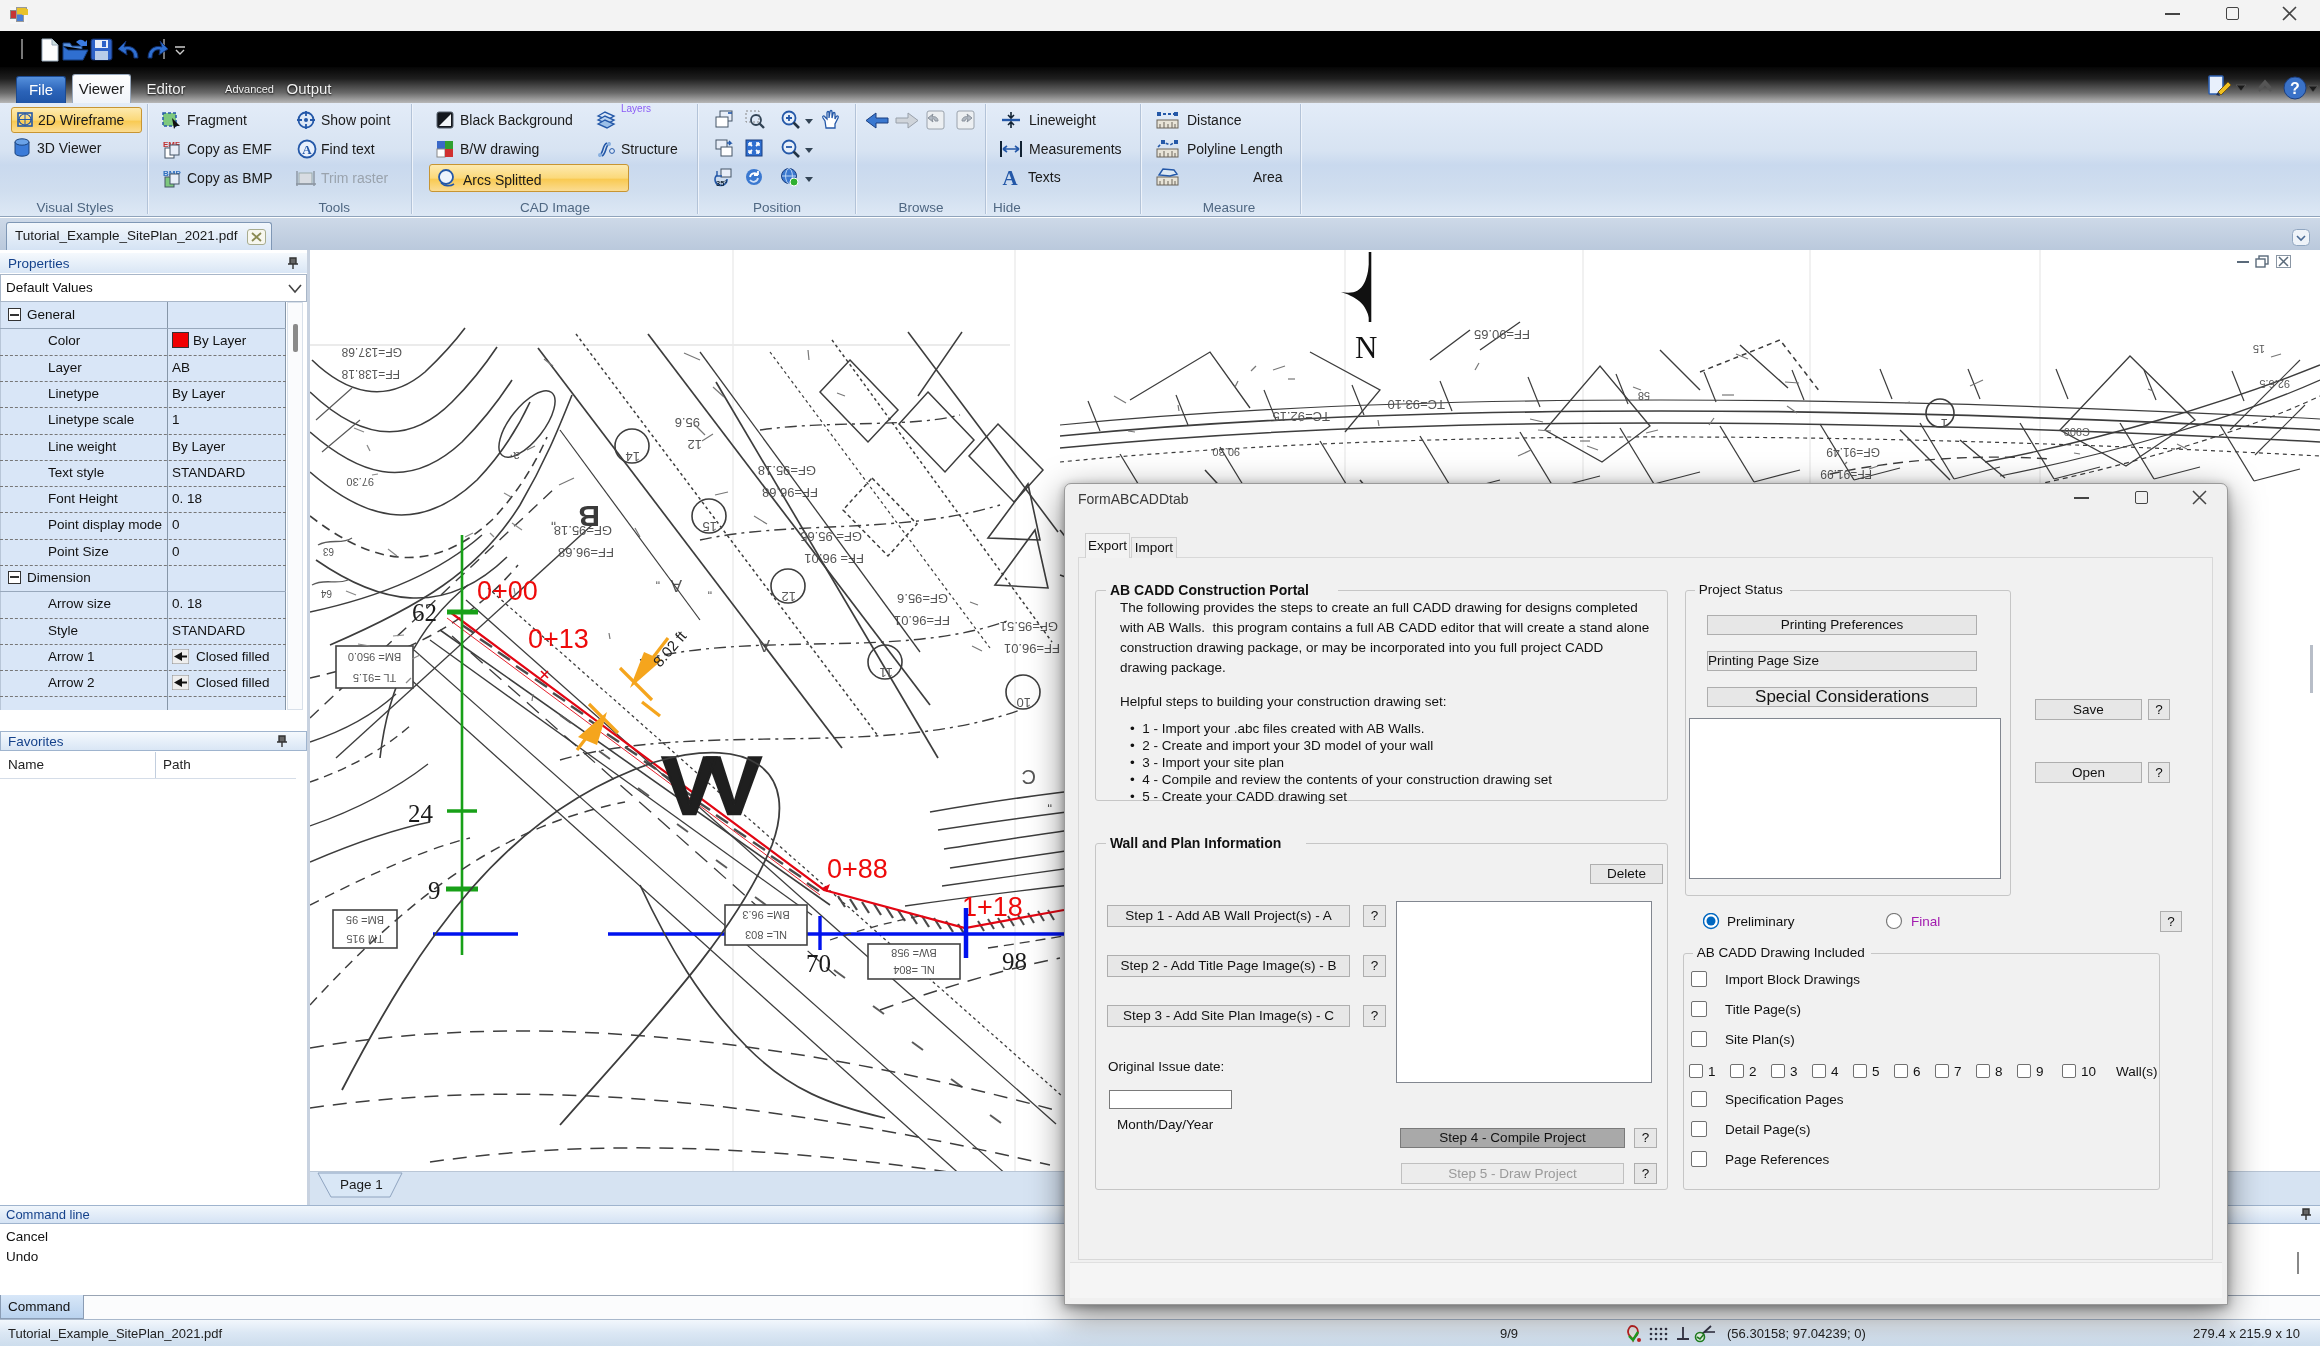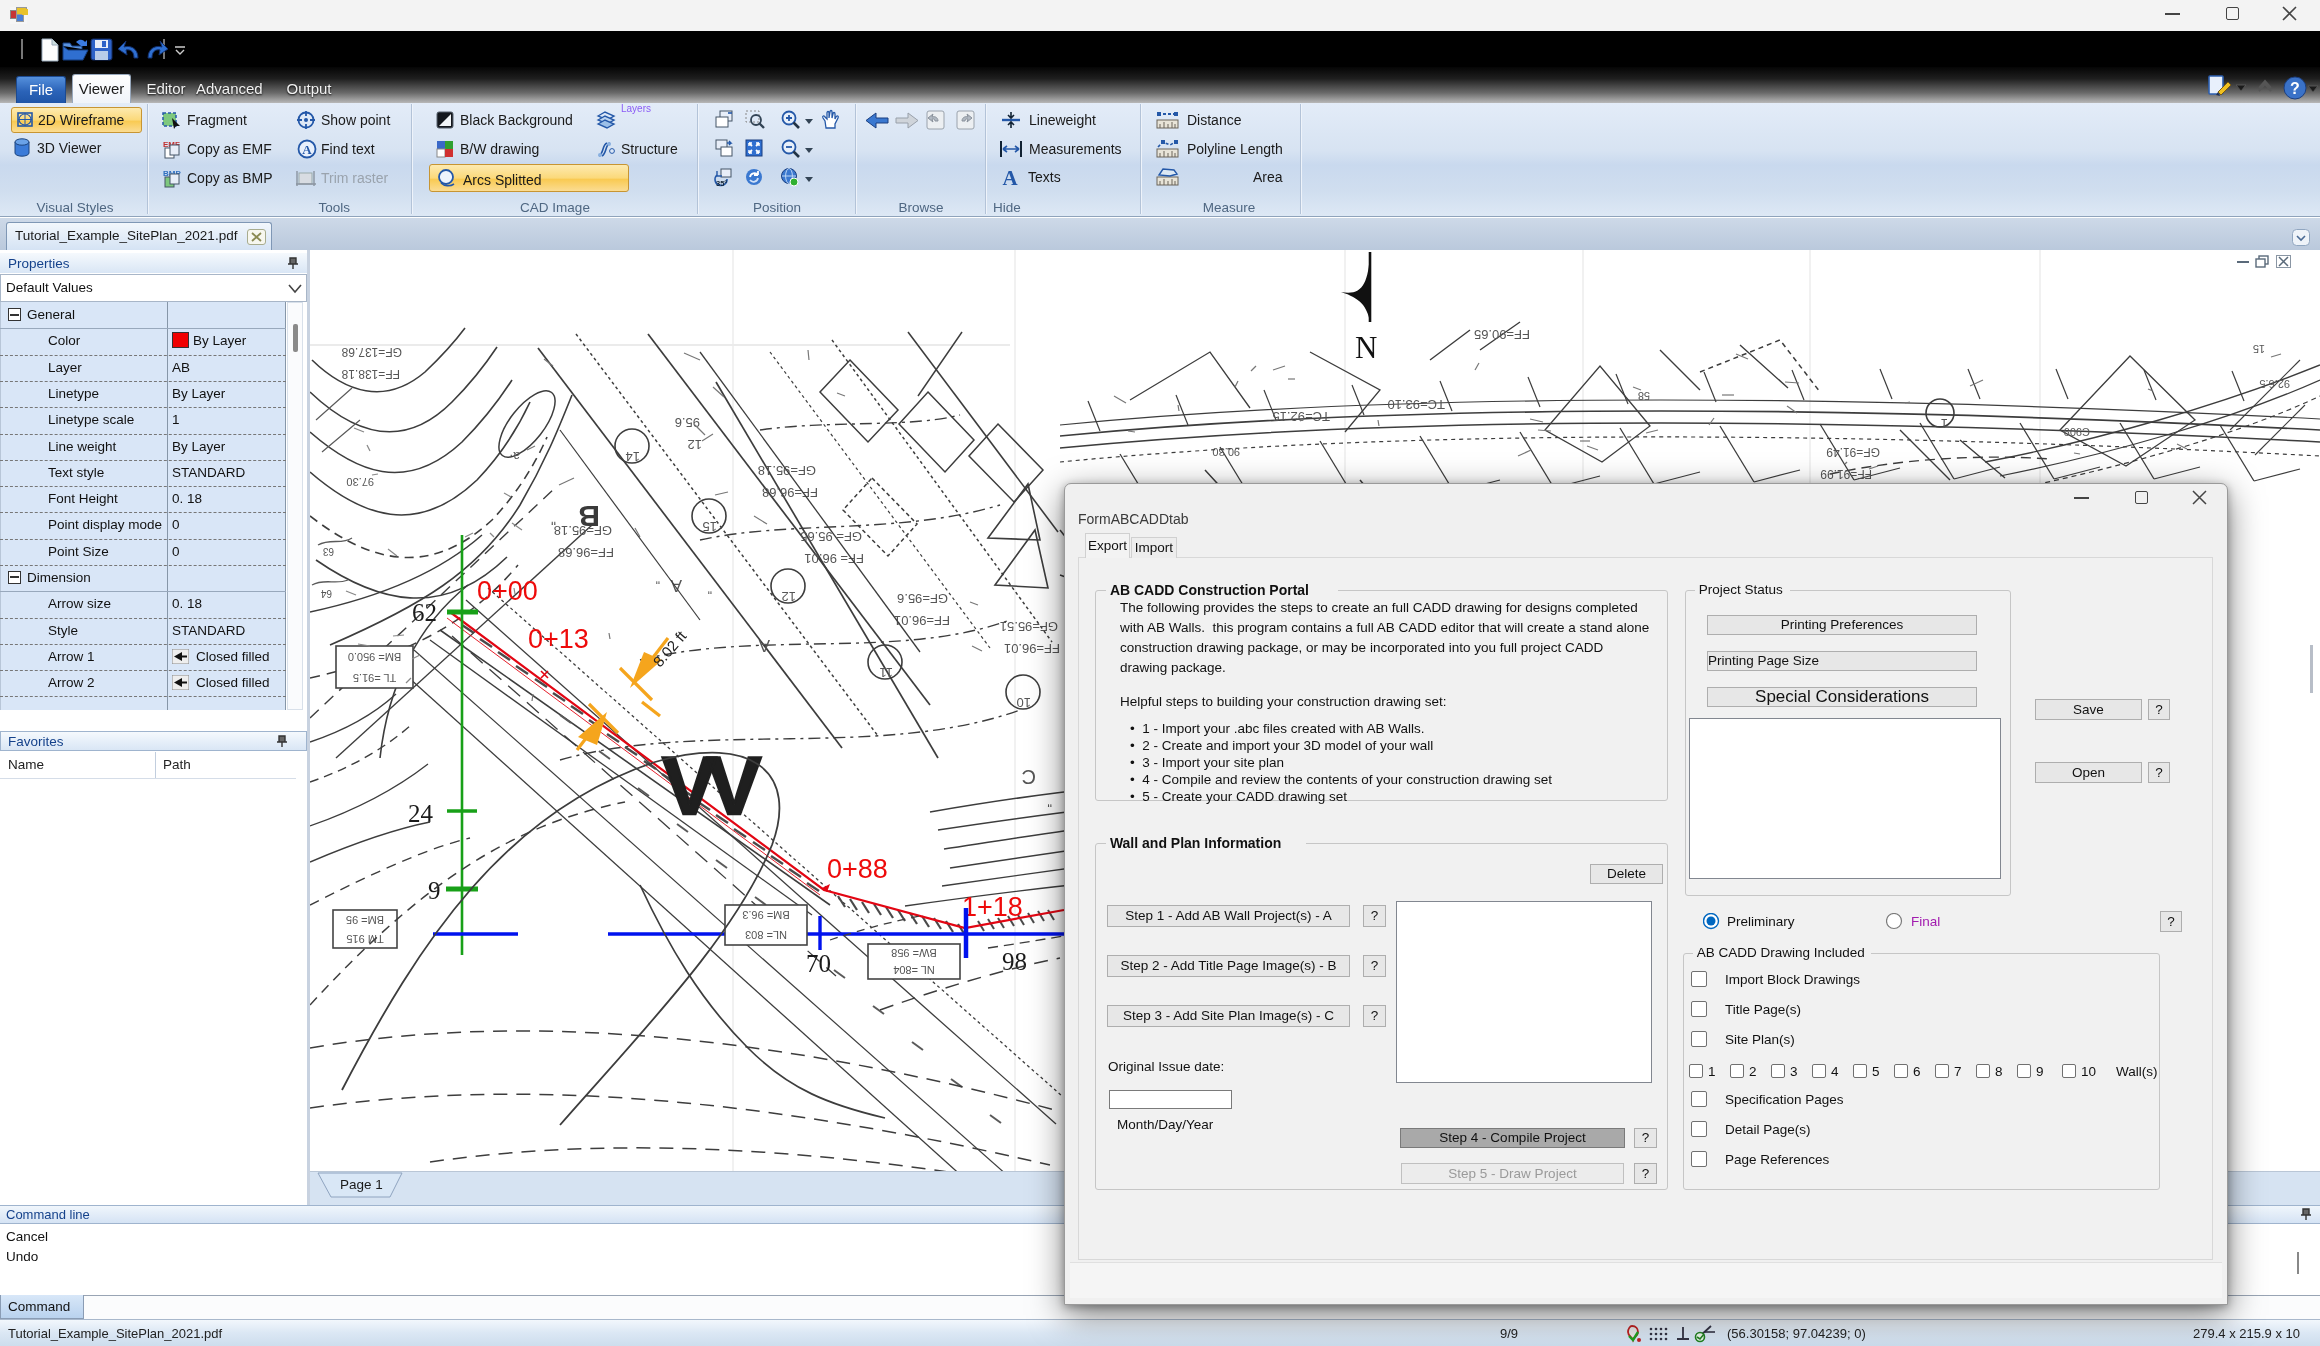--- a/index.html
+++ b/index.html
@@ -42,21 +42,21 @@
 <svg class="abs" style="left:142px;top:38px" width="28" height="24">
 <path d="M6,20 C6,10 14,7 20,9 L18,3 L26,11 L17,17 L18,12 C13,11 10,14 10,20 Z" fill="#2f6fd0" stroke="#12306e" stroke-width="1"></path>
   </svg>
 <svg class="abs" style="left:174px;top:46px" width="12" height="10">
     <path d="M1,1 L11,1 M2,4 L6,8 L10,4" stroke="#ccc" stroke-width="1.4" fill="none"></path>
   </svg>
 <div class="abs" style="left:0;top:67px;width:2320px;height:36px;background:linear-gradient(180deg,#050505 0%,#1e1e1e 32%,#6a6a6a 72%,#b8b8b8 100%)"></div>
 <div class="abs" style="left:16px;top:76px;width:50px;height:27px;background:linear-gradient(180deg,#5590dc,#2b63b8 55%,#1f55a8);border:1px solid #1c4a90;border-bottom:none;border-radius:3px 3px 0 0;color:#fff;font-size:15px;text-align:center;line-height:26px">File</div>
 <div class="abs" style="left:72px;top:74px;width:59px;height:29px;background:linear-gradient(180deg,#fefefe,#f0f4fa);border:1px solid #98a8bc;border-bottom:none;border-radius:3px 3px 0 0;color:#1a1a1a;font-size:15px;text-align:center;line-height:28px">Viewer</div>
 <div class="abs" style="left:140px;top:76px;width:52px;height:27px;color:#f2f2f2;font-size:15px;text-align:center;line-height:26px;text-shadow:0 1px 2px #000">Editor</div>
-<div class="abs" style="left:196px;top:76px;width:78px;height:27px;color:#f2f2f2;font-size:15px;text-align:left;line-height:26px;text-shadow:0 1px 2px #000">Advanced</div>
+<div class="abs" style="left:196px;top:76px;width:78px;height:27px;color:#f2f2f2;font-size:11px;text-align:right;line-height:26px;text-shadow:0 1px 2px #000">Advanced</div>
 <div class="abs" style="left:280px;top:76px;width:58px;height:27px;color:#f2f2f2;font-size:15px;text-align:center;line-height:26px;text-shadow:0 1px 2px #000">Output</div>
 <svg class="abs" style="left:2208px;top:74px" width="26" height="25">
 <rect x="1" y="2" width="14" height="18" rx="1" fill="#e8f0fc" stroke="#2c5fb0" stroke-width="1.6"></rect>
 <path d="M10,18 L20,8 L23,11 L13,21 Z" fill="#f0c020" stroke="#7a5a10"></path>
 <path d="M8,21 L12,22 L10,18 Z" fill="#203050"></path>
   </svg>
 <svg class="abs" style="left:2236px;top:84px" width="11" height="8">
     <path d="M0,1 L10,1 L5,7 Z" fill="#1a1a1a" stroke="#555"></path>
   </svg>
 <svg class="abs" style="left:2256px;top:79px" width="18" height="16">
@@ -760,21 +760,21 @@
 </g>
 <path d="M56,3 L56,15 M50,15 L62,15" stroke="#334" stroke-width="1.8"></path>
 <path d="M72,13 L84,2 M72,13 L76,9" stroke="#334" stroke-width="1.8"></path>
 <circle cx="73" cy="13" r="4.5" fill="#e8f4e8" stroke="#208020" stroke-width="1.6"></circle>
 <path d="M70,13 L73,15 L77,10" stroke="#208020" stroke-width="1.6" fill="none"></path>
 <path d="M78,8 L88,8" stroke="#334" stroke-width="1.6"></path>
 </svg>
 <div class="abs" style="left:1727px;top:1326px;width:260px;height:16px;font-size:13px;color:#222">(56.30158; 97.04239; 0)</div>
 <div class="abs" style="left:2193px;top:1326px;width:160px;height:16px;font-size:13px;color:#222">279.4 x 215.9 x 10</div>
 <div class="abs" style="left:1064px;top:483px;width:1164px;height:822px;background:#f0f0f0;border:1px solid #9a9a9a;border-radius:7px 7px 0 0;box-shadow:0 10px 34px rgba(0,0,0,0.5),0 2px 8px rgba(0,0,0,0.3)"></div>
-<div class="abs" style="left:1078px;top:511px;width:300px;height:18px;font-size:14px;color:#3a3a3a">FormABCADDtab</div>
+<div class="abs" style="left:1078px;top:491px;width:300px;height:18px;font-size:14px;color:#3a3a3a">FormABCADDtab</div>
 <div class="abs" style="left:2074px;top:497px;width:15px;height:2px;background:#444"></div>
 <div class="abs" style="left:2135px;top:491px;width:13px;height:13px;border:1.5px solid #444;border-radius:2px"></div>
 <svg class="abs" style="left:2192px;top:490px" width="15" height="15">
     <path d="M1,1 L14,14 M14,1 L1,14" stroke="#444" stroke-width="1.5"></path>
   </svg>
 <div class="abs" style="left:1078px;top:557px;width:1135px;height:703px;background:#f1f1f1;border:1px solid #d8d8d8"></div>
 <div class="abs" style="left:1085px;top:533px;width:45px;height:25px;background:#f3f3f3;border:1px solid #d0d0d0;border-bottom:none;color:#111;font-size:13.5px;text-align:center;line-height:24px">Export</div>
 <div class="abs" style="left:1131px;top:537px;width:46px;height:21px;background:#ededed;border:1px solid #d0d0d0;border-bottom:none;color:#111;font-size:13.5px;text-align:center;line-height:20px">Import</div>
 <div class="abs" style="left:1095px;top:590px;width:573px;height:211px;border:1px solid #c6c6c6;border-radius:3px"></div>
 <div class="abs" style="left:1106px;top:582px;width:232px;height:17px;background:#f1f1f1;font-size:14px;font-weight:bold;color:#111">&nbsp;AB CADD Construction Portal</div>

